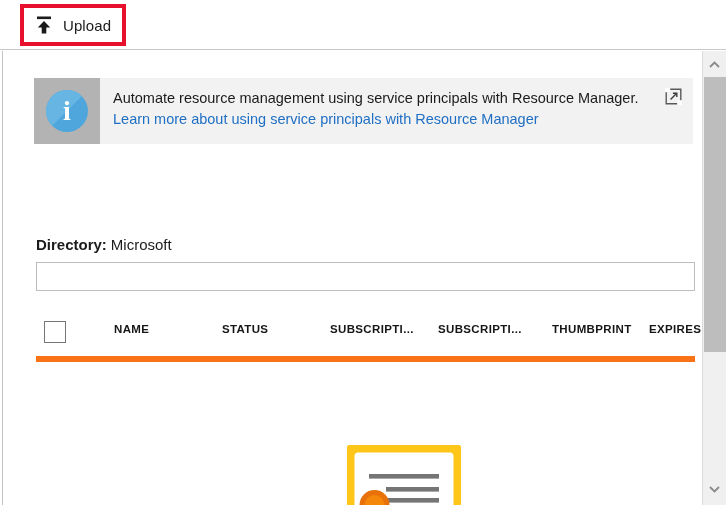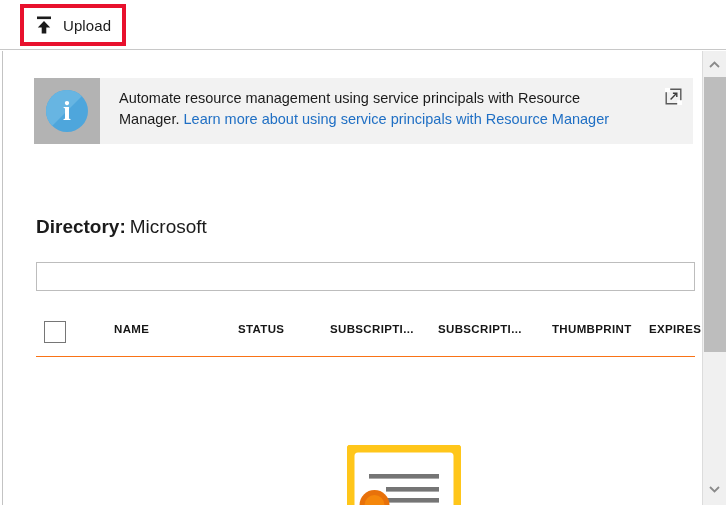--- a/index.html
+++ b/index.html
@@ -117,21 +117,21 @@
     justify-content: center;
     color: #ffffff;
     font-family: "Liberation Serif", serif;
     font-size: 28px;
     font-weight: bold;
     line-height: 1;
     padding-bottom: 1px;
   }
   .banner-text {
     flex: 1 1 auto;
-    padding: 10px 14px 0 19px;
+    padding: 10px 14px 0 13px;
     font-size: 14.5px;
     line-height: 21px;
     color: #1b1b1b;
   }
   .banner-link {
     color: #1f6fc4;
     text-decoration: none;
     cursor: pointer;
   }
   .banner-ext {
@@ -140,22 +140,22 @@
     display: flex;
     align-items: flex-start;
     justify-content: center;
     padding-top: 10px;
     cursor: pointer;
   }
 
   
   .directory-row {
     position: absolute;
-    left: 33px; top: 165px;
-    font-size: 19px;
+    left: 33px; top: 185px;
+    font-size: 15px;
     color: #1b1b1b;
     white-space: nowrap;
   }
   .directory-label { font-weight: bold; }
   .directory-value { font-weight: normal; margin-left: 4px; }
 
   
   .filter-input {
     position: absolute;
     left: 33px; top: 211px;
@@ -170,21 +170,21 @@
     padding: 0 8px;
     outline: none;
   }
 
   
   .table-head {
     position: absolute;
     left: 33px; top: 263px;
     width: 659px;
     height: 42px;
-    border-bottom: 1px solid #f97316;
+    border-bottom: 6px solid #f97316;
   }
   .th-check {
     position: absolute;
     left: 8px; top: 7px;
     width: 22px; height: 22px;
     box-sizing: border-box;
     border: 1px solid #767676;
     background: #ffffff;
     cursor: pointer;
   }
@@ -281,21 +281,21 @@
 
   <div class="directory-row">
     <span class="directory-label">Directory:</span><span class="directory-value">Microsoft</span>
   </div>
 
   <input class="filter-input" type="text" placeholder="" style="">
 
   <div class="table-head">
     <div class="th-check"></div>
     <div class="th" style="left:78px">NAME</div>
-    <div class="th" style="left:202px">STATUS</div>
+    <div class="th" style="left:186px">STATUS</div>
     <div class="th" style="left:294px">SUBSCRIPTI...</div>
     <div class="th" style="left:402px">SUBSCRIPTI...</div>
     <div class="th" style="left:516px">THUMBPRINT</div>
     <div class="th" style="left:613px">EXPIRES ON</div>
   </div>
 
   <svg class="cert-art" viewBox="0 0 114 94">
     <rect x="2" y="2" width="110" height="76" rx="9" ry="9" fill="none" stroke="#ffc61a" stroke-width="11"></rect>
     <rect x="15" y="15" width="84" height="50" fill="#ffffff"></rect>
     <rect x="22" y="29" width="70" height="4.6" fill="#757575"></rect>

